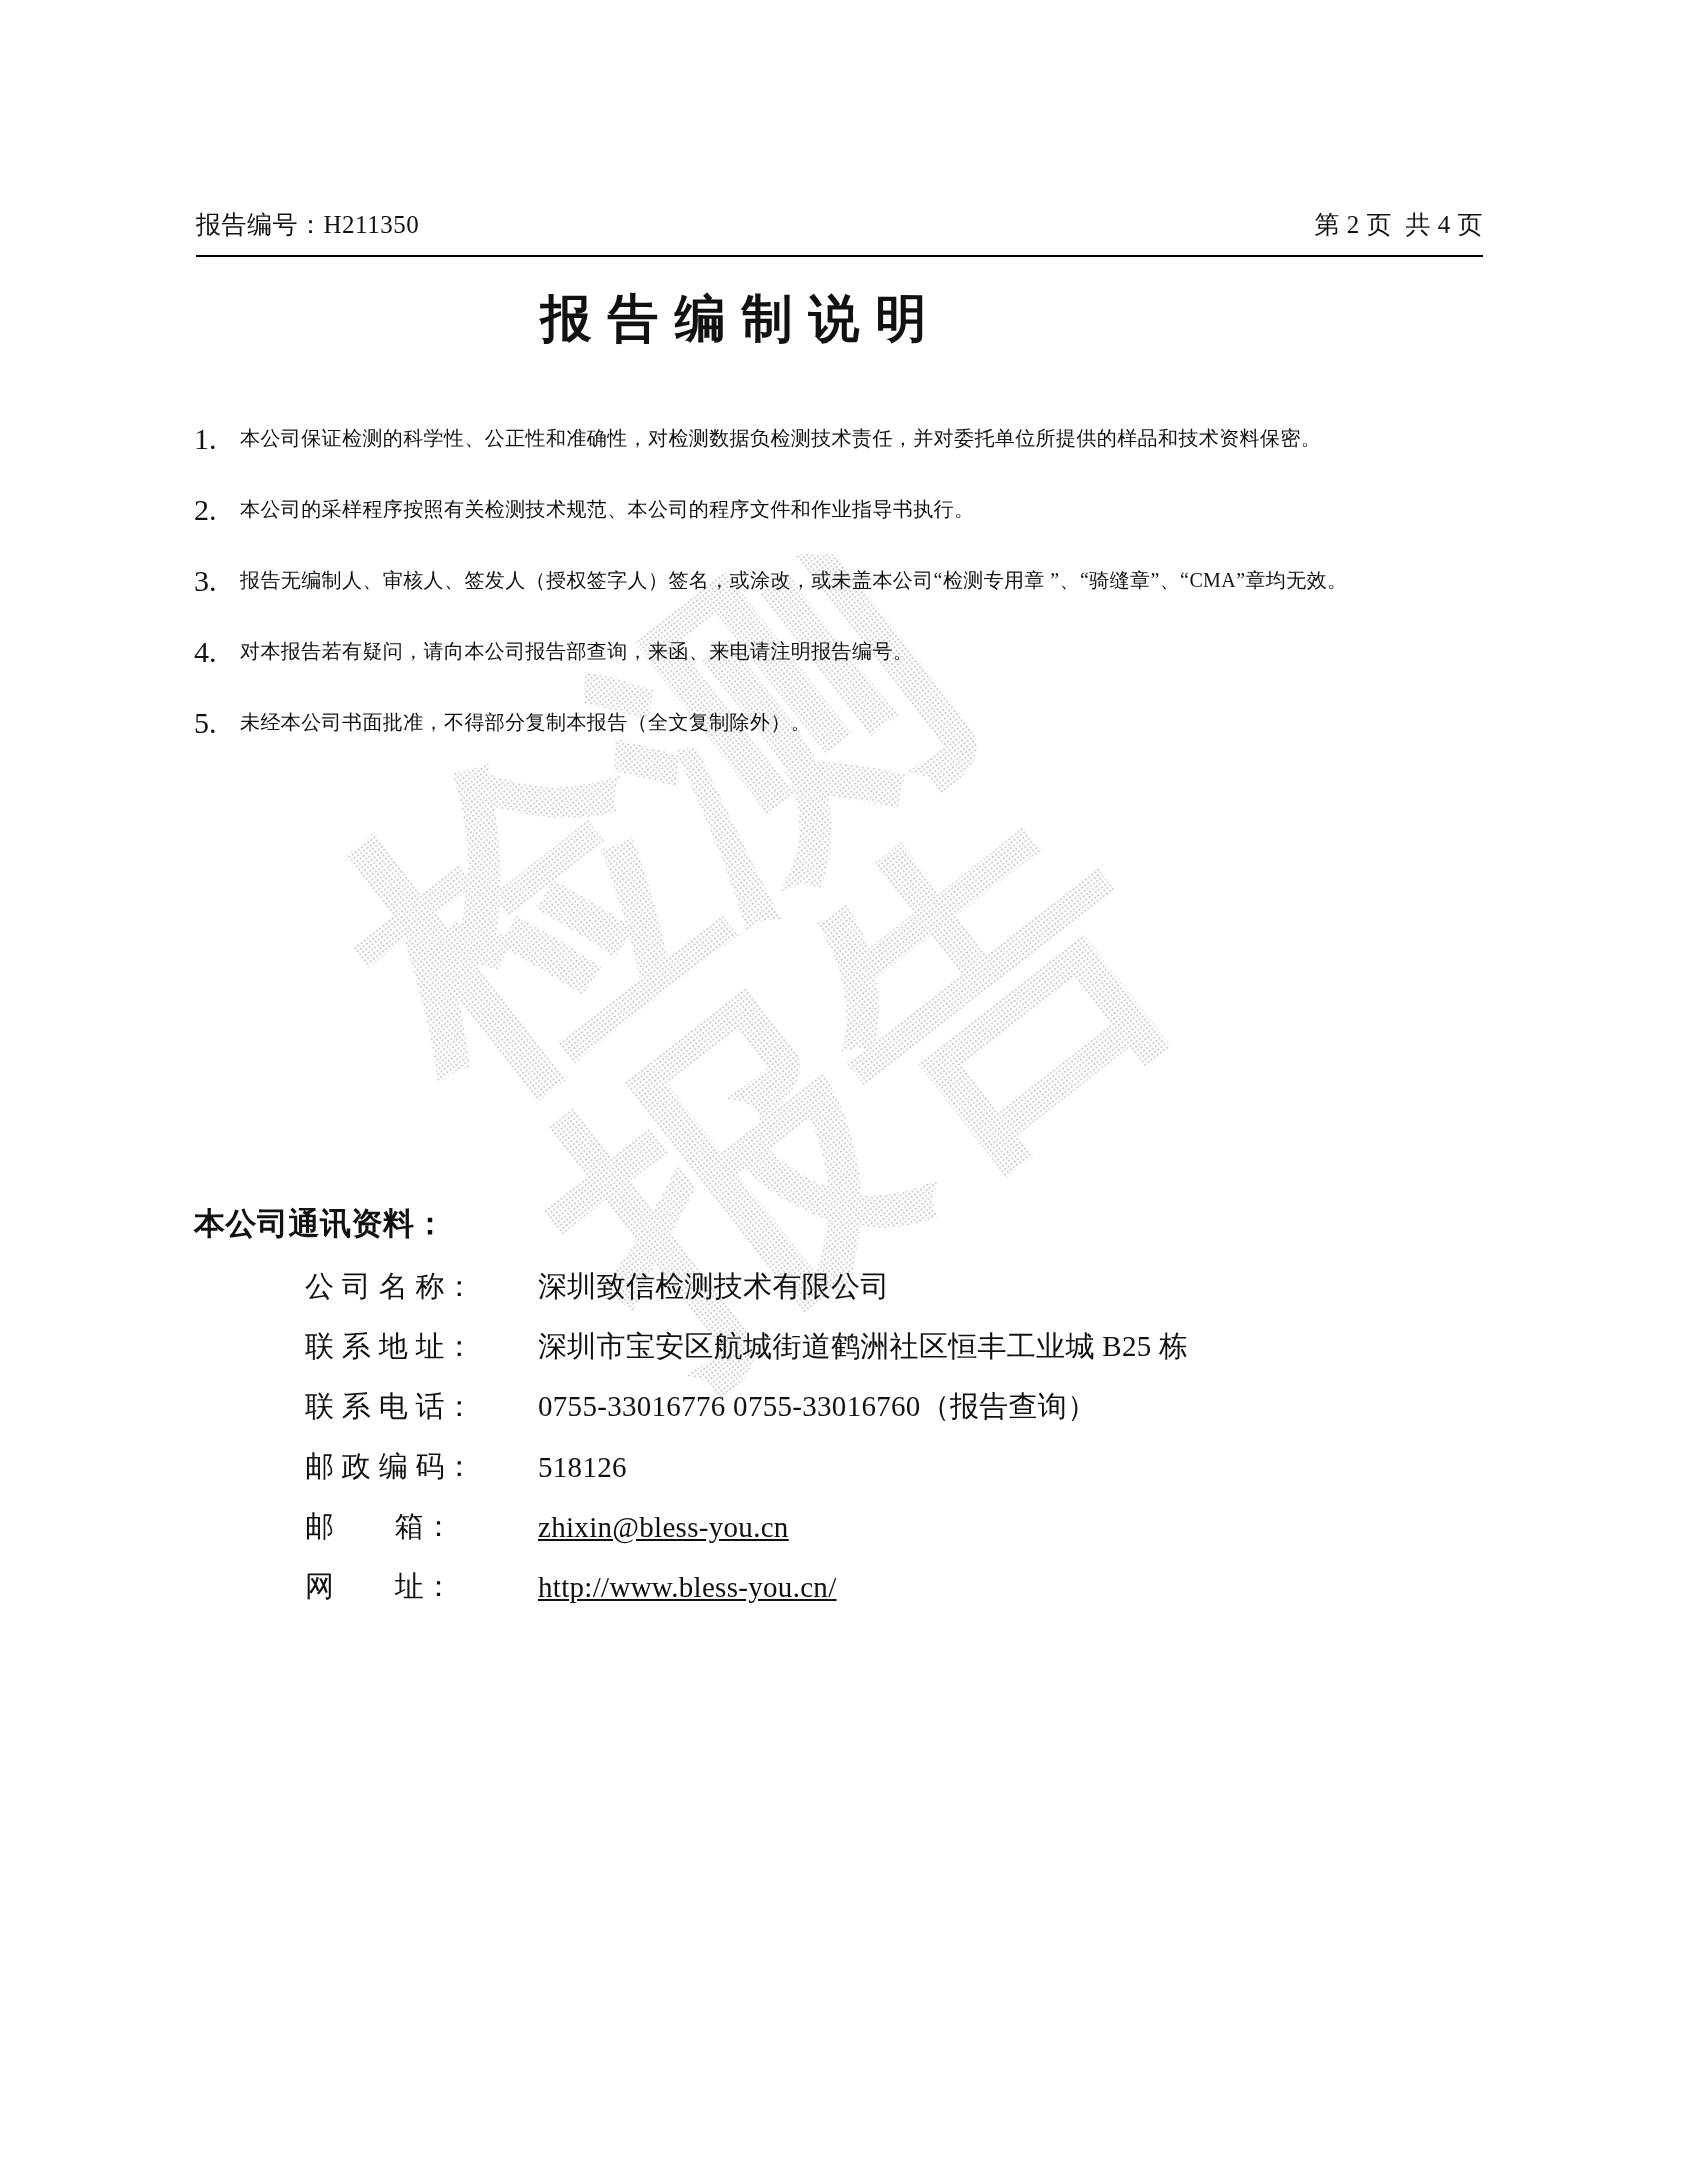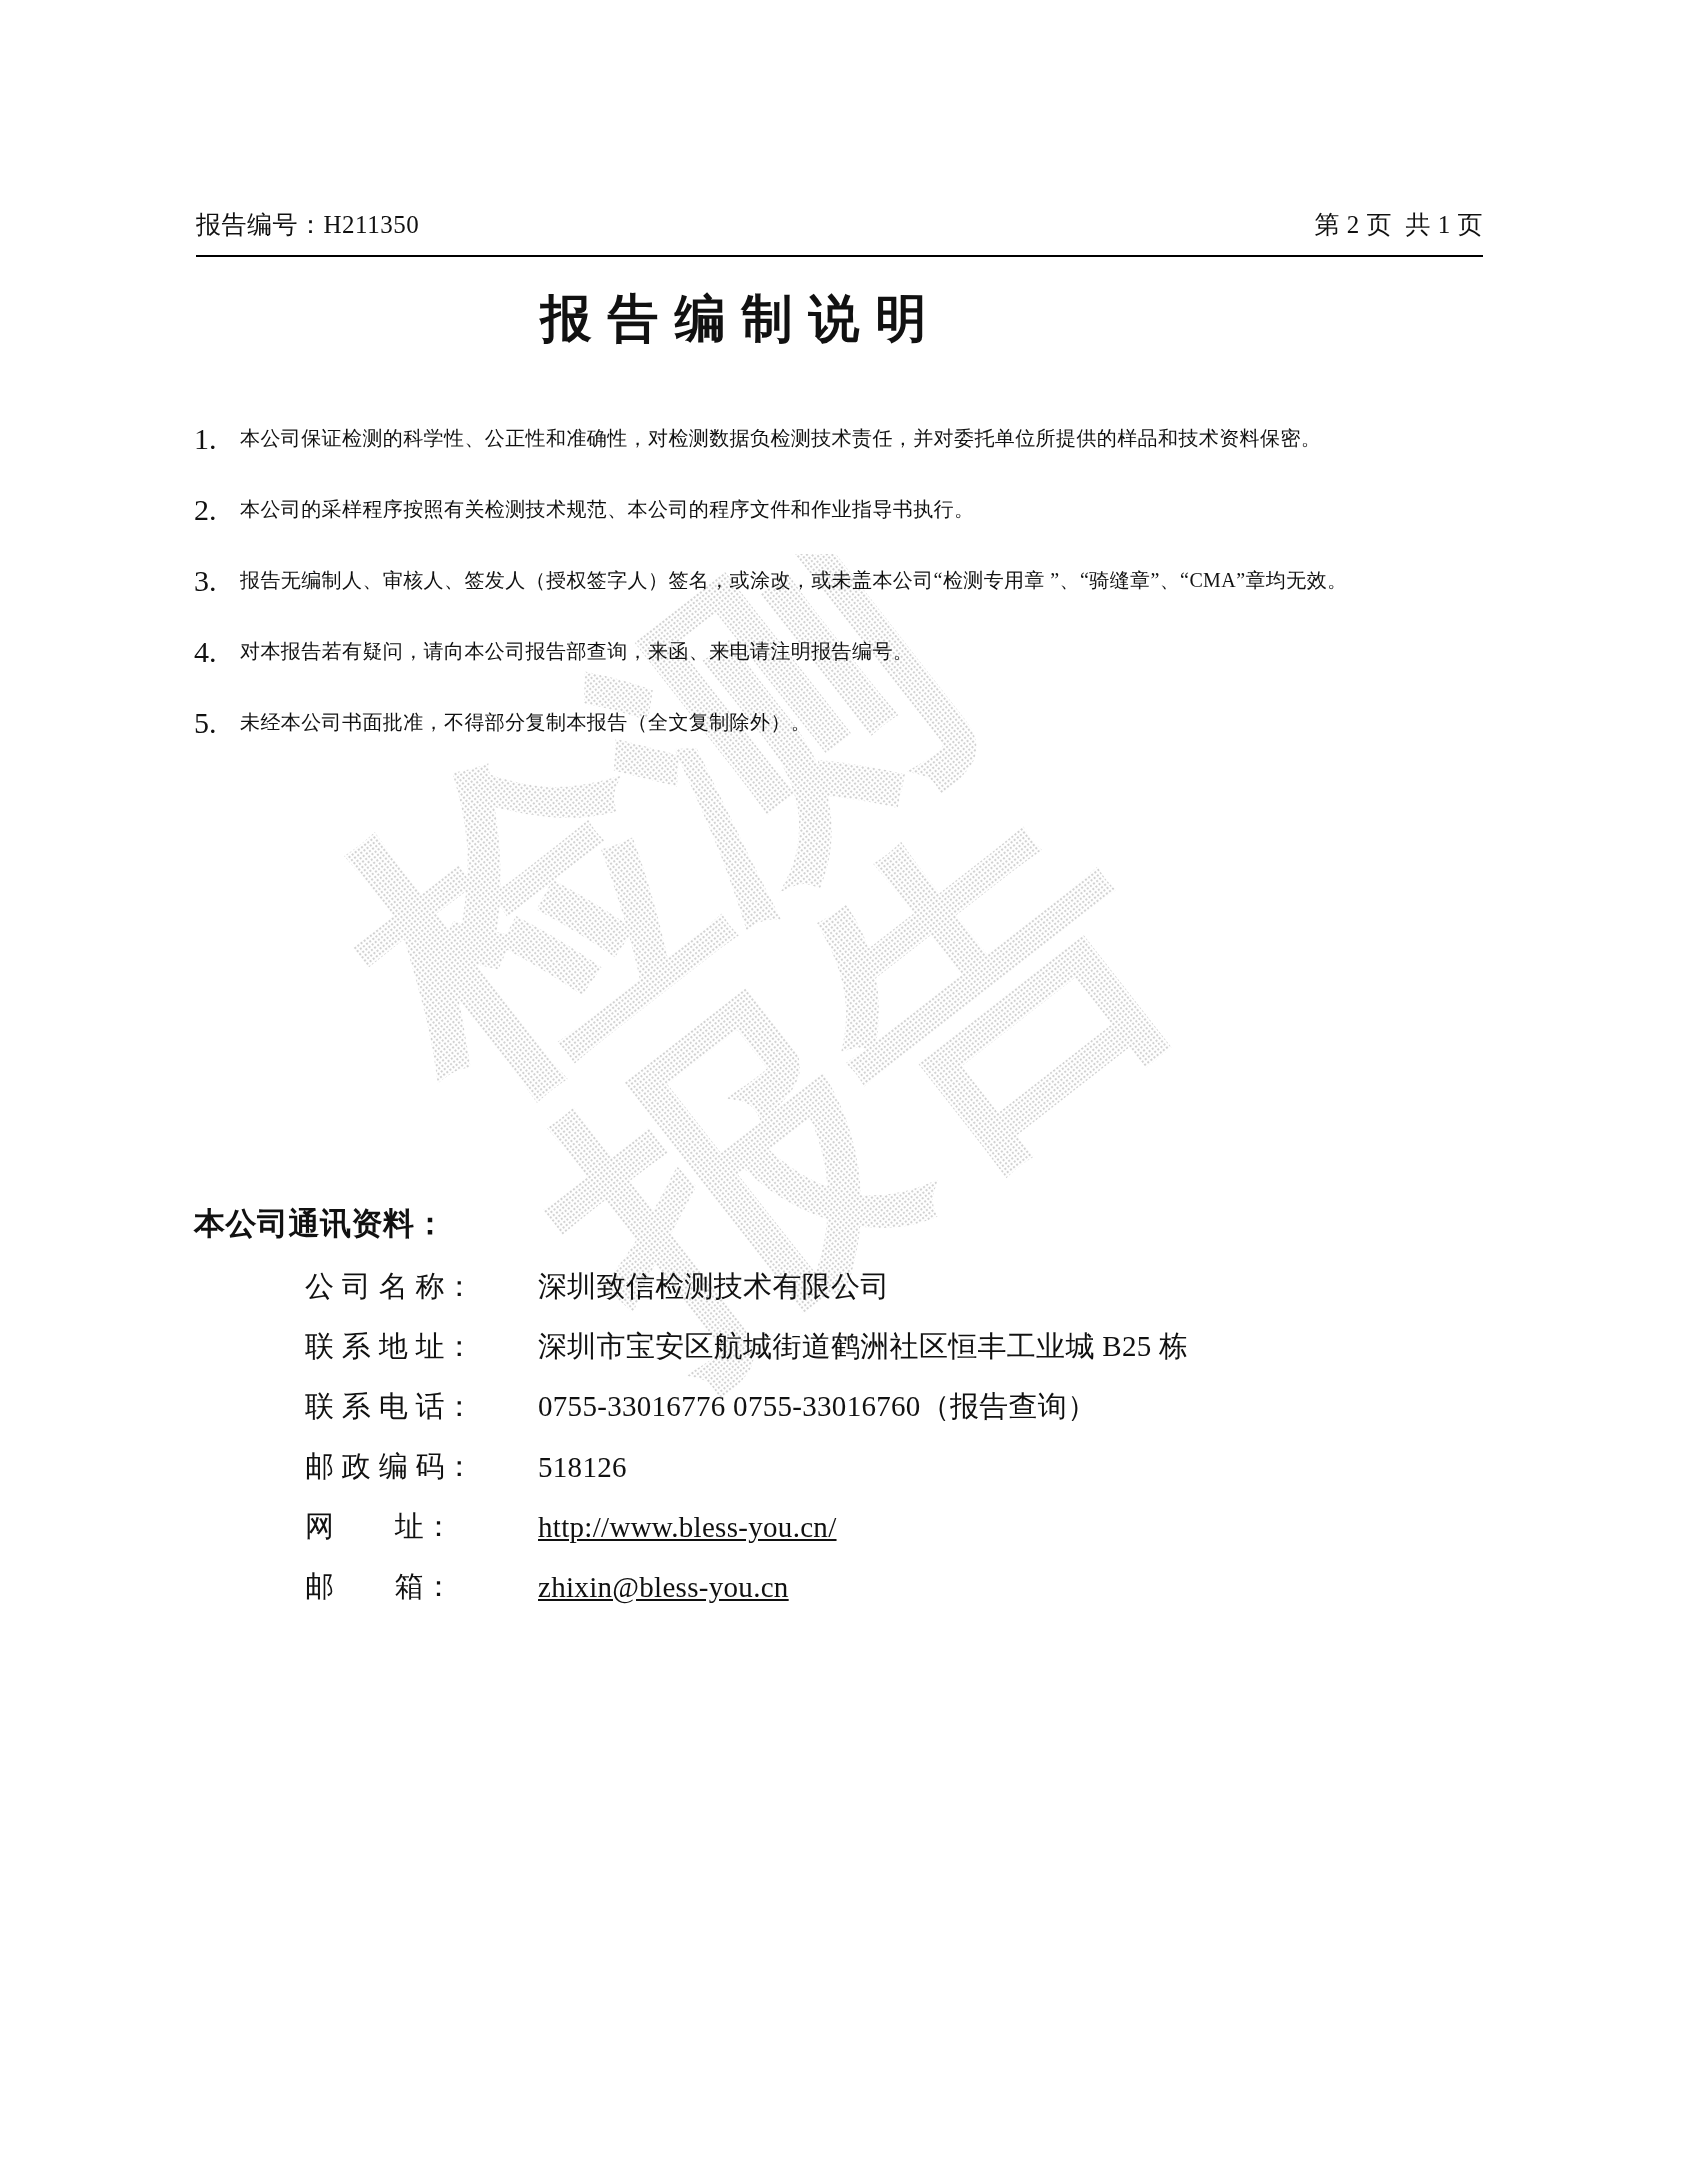--- a/index.html
+++ b/index.html
@@ -157,21 +157,21 @@
       </defs>
       <g transform="rotate(-38 560 560)">
         <text x="560" y="300" font-family="'DejaVu Serif','Liberation Serif',serif" font-size="330" font-weight="bold" text-anchor="middle" fill="url(#dots)">检测</text>
         <text x="560" y="640" font-family="'DejaVu Serif','Liberation Serif',serif" font-size="330" font-weight="bold" text-anchor="middle" fill="url(#dots)">报告</text>
       </g>
     </svg>
   </div>
 
   <div class="header">
     <div class="left"><span>报告编号：</span><span>H211350</span></div>
-    <div class="right">第 2 页  共 1 页</div>
+    <div class="right">第 2 页  共 4 页</div>
   </div>
   <div class="header-rule"></div>
 
   <div class="doc-title">报告编制说明</div>
 
   <div class="list">
     <div class="list-item">
       <div class="list-num">1.</div>
       <div class="list-text">本公司保证检测的科学性、公正性和准确性，对检测数据负检测技术责任，并对委托单位所提供的样品和技术资料保密。</div>
     </div>
@@ -210,24 +210,24 @@
       <div class="contact-label">联 系 电 话：</div>
       <div class="contact-value">0755-33016776   0755-33016760（报告查询）</div>
     </div>
 
     <div class="contact-row">
       <div class="contact-label">邮 政 编 码：</div>
       <div class="contact-value">518126</div>
     </div>
 
     <div class="contact-row">
+      <div class="contact-label">邮        箱：</div>
+      <div class="contact-value link">zhixin@bless-you.cn</div>
+    </div>
+
+    <div class="contact-row">
       <div class="contact-label">网        址：</div>
       <div class="contact-value link">http://www.bless-you.cn/</div>
     </div>
-
-    <div class="contact-row">
-      <div class="contact-label">邮        箱：</div>
-      <div class="contact-value link">zhixin@bless-you.cn</div>
-    </div>
   </div>
 
 </div>
 
 
 </body></html>

